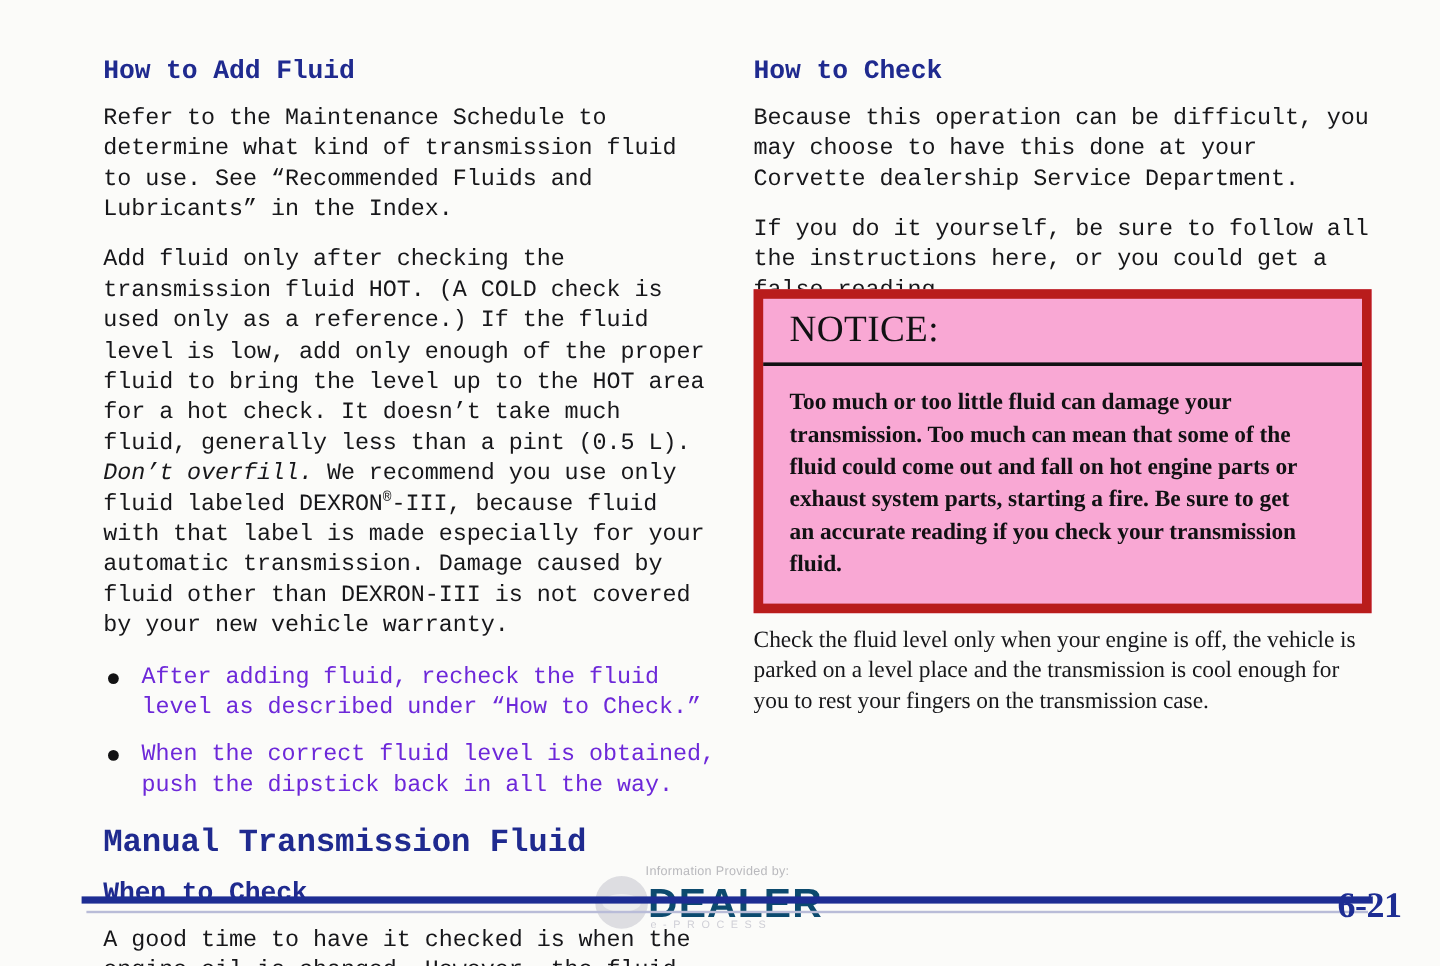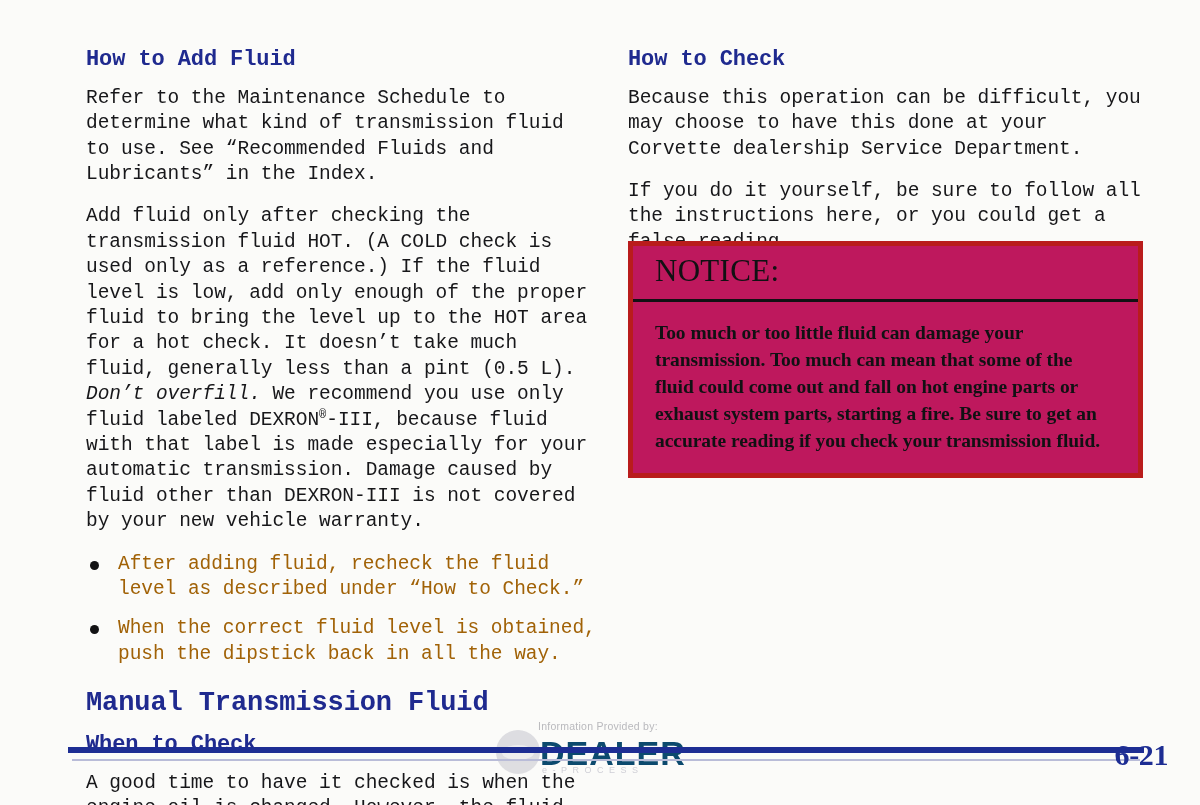--- a/index.html
+++ b/index.html
@@ -72,43 +72,43 @@
   ul.bullets {
     list-style: none;
     margin: 0 0 22px 0;
     padding: 0;
   }
   ul.bullets li {
     position: relative;
     padding-left: 32px;
     font-size: 19.5px;
     line-height: 25.4px;
-    color: #a16207;
+    color: #6d28d9;
     margin-bottom: 14px;
     letter-spacing: -0.05px;
   }
   ul.bullets li:last-child { margin-bottom: 0; }
   ul.bullets li .dot {
     position: absolute;
     left: 4px;
     top: 9px;
     width: 9px;
     height: 9px;
     border-radius: 50%;
     background: #121214;
   }
 
   
   .notice-box {
     position: absolute;
     left: 628px;
     top: 241px;
     width: 515px;
-    border: 5px solid #b91c1c;
-    background: #be185d;
+    border: 8px solid #b91c1c;
+    background: #f9a8d4;
     box-sizing: border-box;
   }
   .notice-head {
     border-bottom: 3px solid #111113;
     padding: 9px 0 11px 22px;
   }
   .notice-title {
     font-size: 31px;
     line-height: 1.05;
     color: #111113;
@@ -263,20 +263,23 @@
 
   <div class="notice-box">
     <div class="notice-head">
       <span class="notice-title">NOTICE:</span>
     </div>
     <div class="notice-body">
       <p>Too much or too little fluid can damage your transmission. Too much can mean that some of the fluid could come out and fall on hot engine parts or exhaust system parts, starting a fire. Be sure to get an accurate reading if you check your transmission fluid.</p>
     </div>
   </div>
 
+  <div class="after-notice">
+    <p class="body">Check the fluid level only when your engine is off, the vehicle is parked on a level place and the transmission is cool enough for you to rest your fingers on the transmission case.</p>
+  </div>
 
   <div class="watermark">
     <div class="wm-globe"></div>
     <div class="wm-caption">Information Provided by:</div>
     <div class="wm-brand">DEALER</div>
     <div class="wm-sub">e-PROCESS</div>
   </div>
 
   <div class="footer-rule-main"></div>
   <div class="footer-rule-sub"></div>

